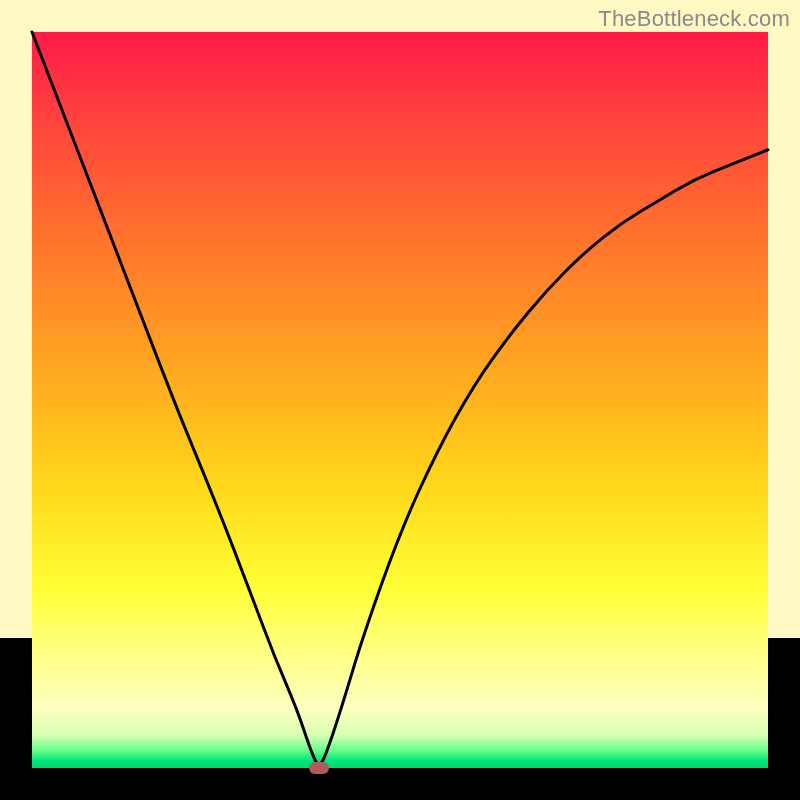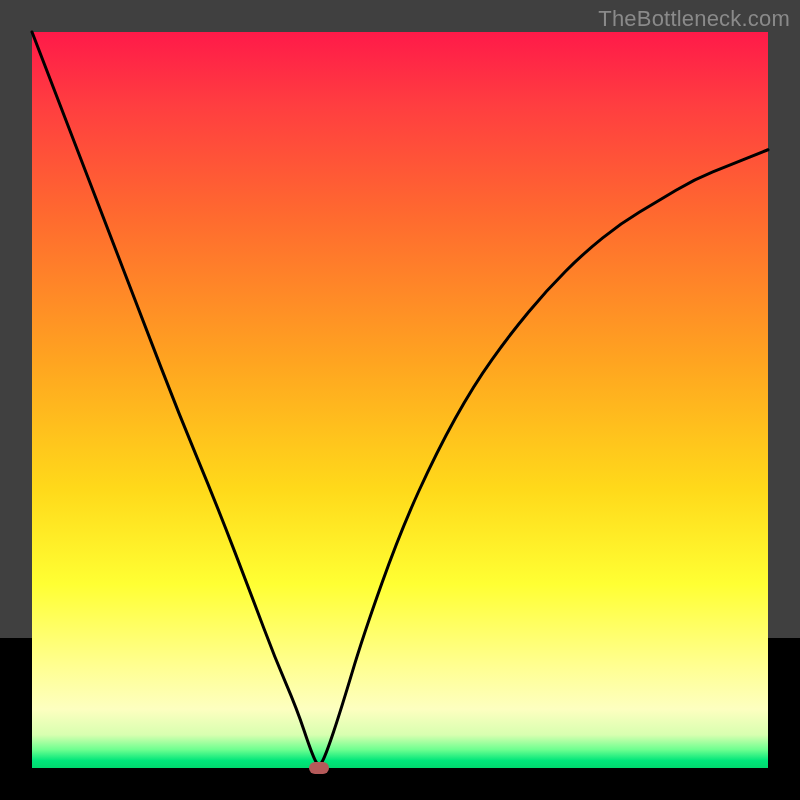--- a/index.html
+++ b/index.html
@@ -10,21 +10,21 @@
     background: #000;
     overflow: hidden;
     font-family: Arial, Helvetica, sans-serif;
   }
   .frame {
     position: absolute;
     left: 0;
     top: 0;
     width: 800px;
     height: 638px;
-    background: #404040;
+    background: #fef9c3;
   }
   .plot {
     position: absolute;
     left: 32px;
     top: 32px;
     width: 736px;
     height: 736px;
     
     background: linear-gradient(
       to bottom,

